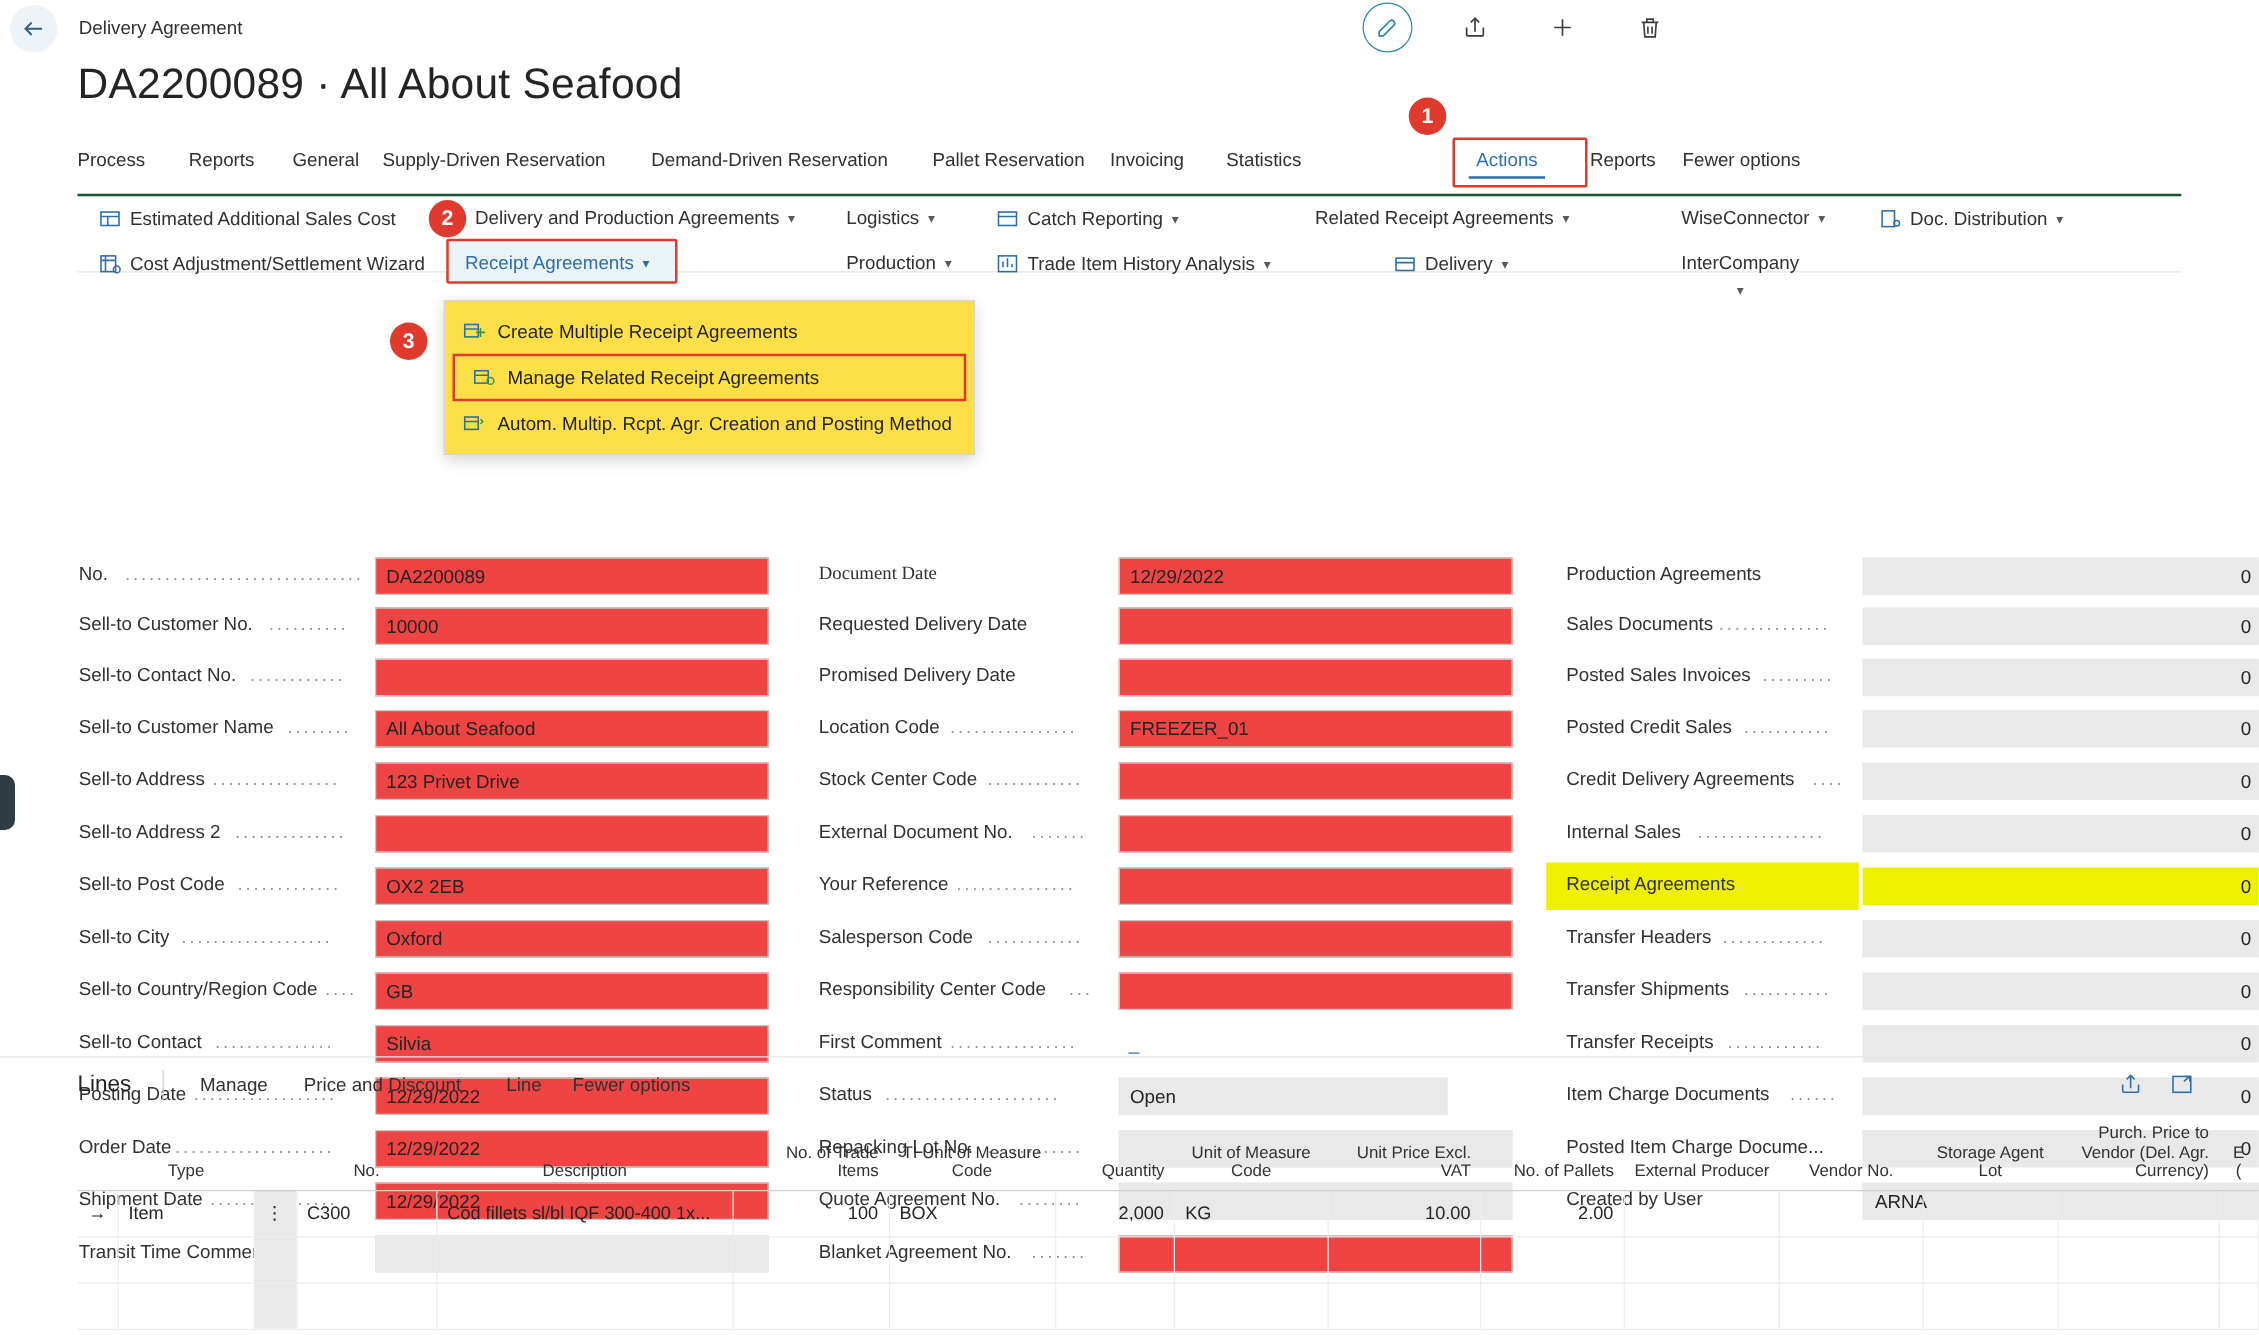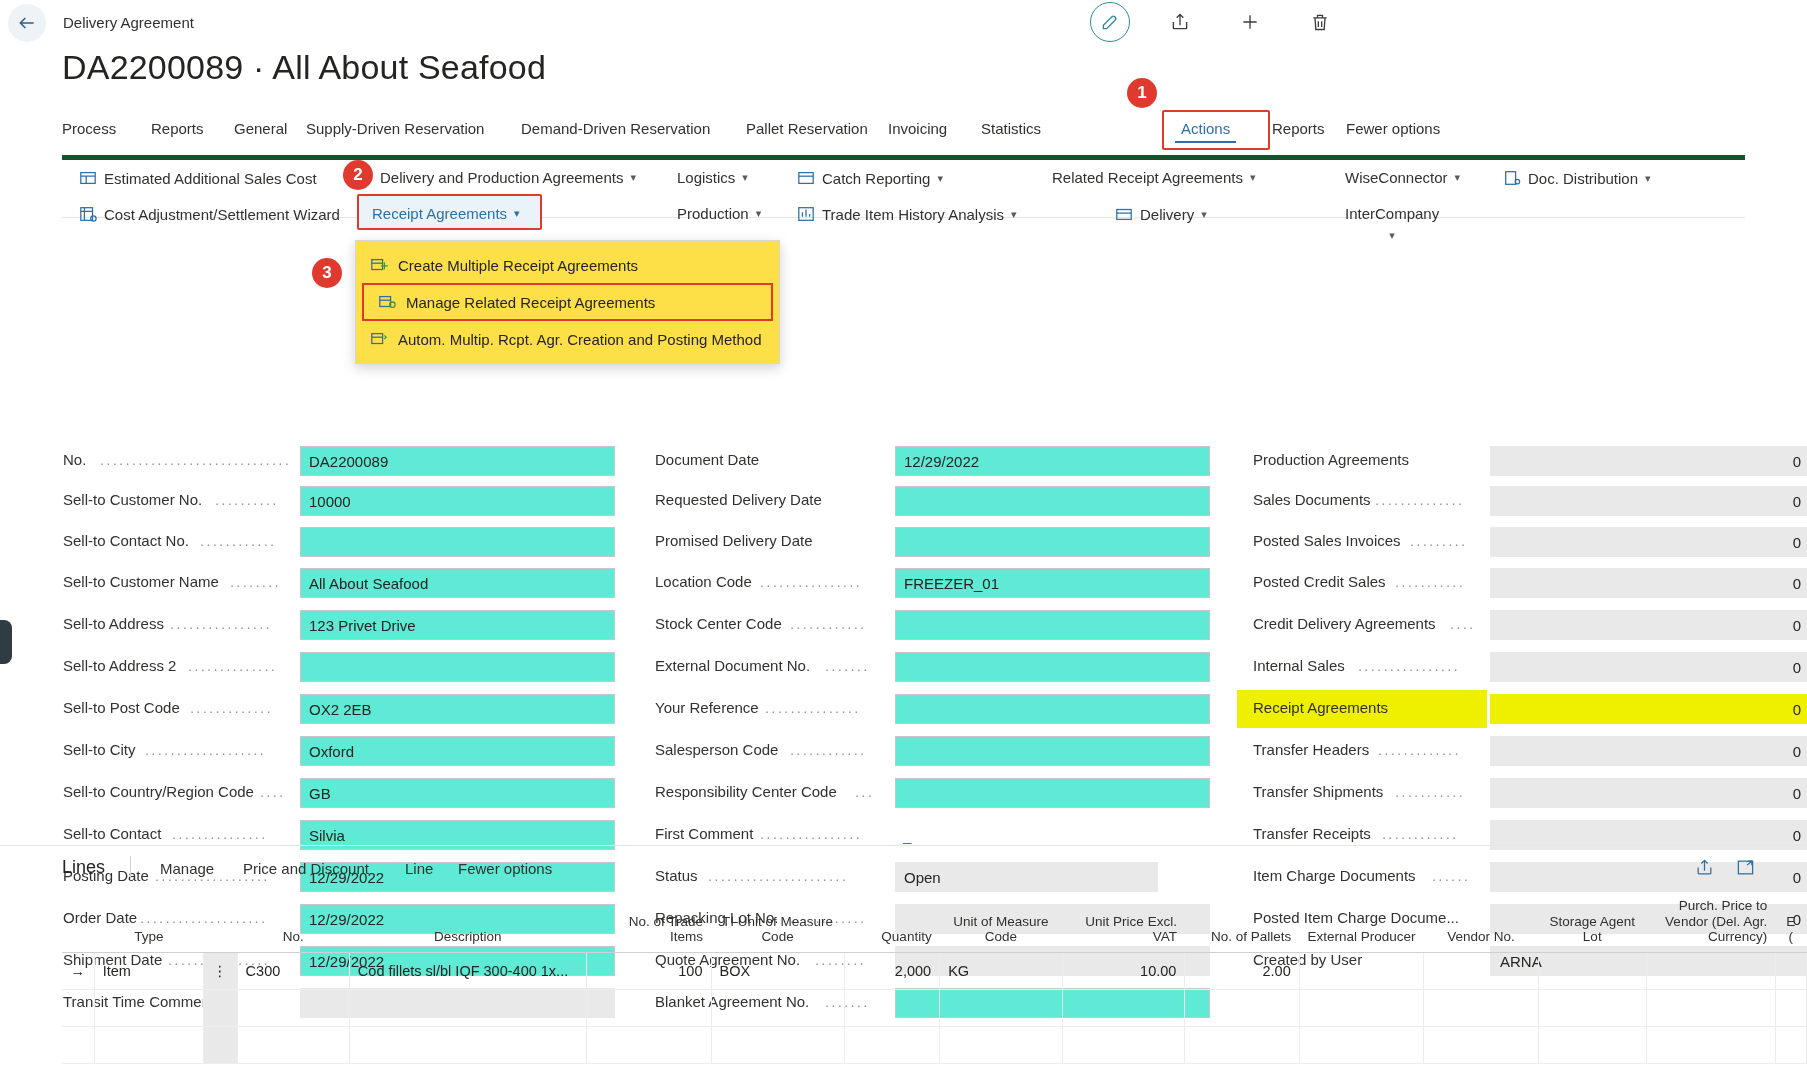--- a/index.html
+++ b/index.html
@@ -37,21 +37,21 @@
   .ribbon-inner { position: relative; height: 38px; }
   .rib-tab { position: absolute; top: 4px; font-size: 15px; color: #323130; padding: 4px 6px; white-space: nowrap; }
   .rib-tab.active { color: #2f6fa8; border-bottom: 2px solid #2f6fa8; }
   .redbox {
     position: absolute; border: 2px solid #e03a2f; border-radius: 2px;
   }
 
   
   .cmdbar {
     position: absolute; left: 62px; top: 155px; width: 1683px; height: 63px;
-    border-top: 5px solid #14532d; border-bottom: 1px solid #e6e6e6; background: #fff;
+    border-top: 2px solid #14532d; border-bottom: 1px solid #e6e6e6; background: #fff;
   }
   .cmd {
     position: absolute; display: flex; align-items: center; gap: 7px; font-size: 15px; color: #323130;
     white-space: nowrap; padding: 3px 5px;
   }
   .cmd .caret { font-size: 11px; color: #5a5a5a; }
   .cmd .gi { width: 18px; height: 18px; display: inline-block; flex: none; }
 
   .cmd-highlight {
     position: absolute; border: 2px solid #e03a2f; background: #eaf3f8; border-radius: 2px;
@@ -71,21 +71,21 @@
     position: absolute; width: 30px; height: 30px; border-radius: 50%;
     background: #e03a2f; color: #fff; font-size: 17px; font-weight: 700;
     display: flex; align-items: center; justify-content: center; z-index: 60;
   }
 
   
   .form { position: absolute; left: 0; top: 218px; width: 1807px; height: 600px; }
   .lbl { position: absolute; font-size: 15px; color: #323130; white-space: nowrap; }
   .dots { position: absolute; font-size: 15px; color: #969696; letter-spacing: 2.2px; overflow: hidden; white-space: nowrap; }
   .inp {
-    position: absolute; height: 30px; border: 1px solid #c8c6c4; background: #5eead4;
+    position: absolute; height: 30px; border: 1px solid #c8c6c4; background: #ef4444;
     font-size: 15px; color: #252423; padding: 4px 8px; display: flex; align-items: center;
   }
   .inp.gray { background: #e9e9e9; border-color: #e9e9e9; }
   .inp.plain { border: none; background: transparent; }
 
   .num { position: absolute; height: 30px; background: #e9e9e9; display: flex; align-items: center;
          justify-content: flex-end; padding-right: 9px; font-size: 15px; color: #252423; }
   .num.hl { background: #eff000; }
 
   
@@ -362,21 +362,21 @@
     <div class="dots" style="left:140px; top:691px; width:153px;">....................</div>
     <div class="inp" style="left:300px; top:686px; width:315px;">12/29/2022</div>
 
     <div class="lbl" style="left:63px; top:733px;">Shipment Date</div>
     <div class="dots" style="left:168px; top:733px; width:125px;">................</div>
     <div class="inp" style="left:300px; top:728px; width:315px;">12/29/2022</div>
 
     <div class="lbl" style="left:63px; top:775px;">Transit Time Comment</div>
     <div class="inp gray" style="left:300px; top:770px; width:315px;"></div>
 
-    <div class="lbl" style="left:655px; top:233px;">Document Date</div>
+    <div class="lbl" style="left:655px; top:233px;font-family:Liberation Serif, serif;">Document Date</div>
     <div class="inp" style="left:895px; top:228px; width:315px;">12/29/2022</div>
 
     <div class="lbl" style="left:655px; top:273px;">Requested Delivery Date</div>
     <div class="inp" style="left:895px; top:268px; width:315px;"></div>
 
     <div class="lbl" style="left:655px; top:314px;">Promised Delivery Date</div>
     <div class="inp" style="left:895px; top:309px; width:315px;"></div>
 
     <div class="lbl" style="left:655px; top:355px;">Location Code</div>
     <div class="dots" style="left:760px; top:355px; width:125px;">................</div>

